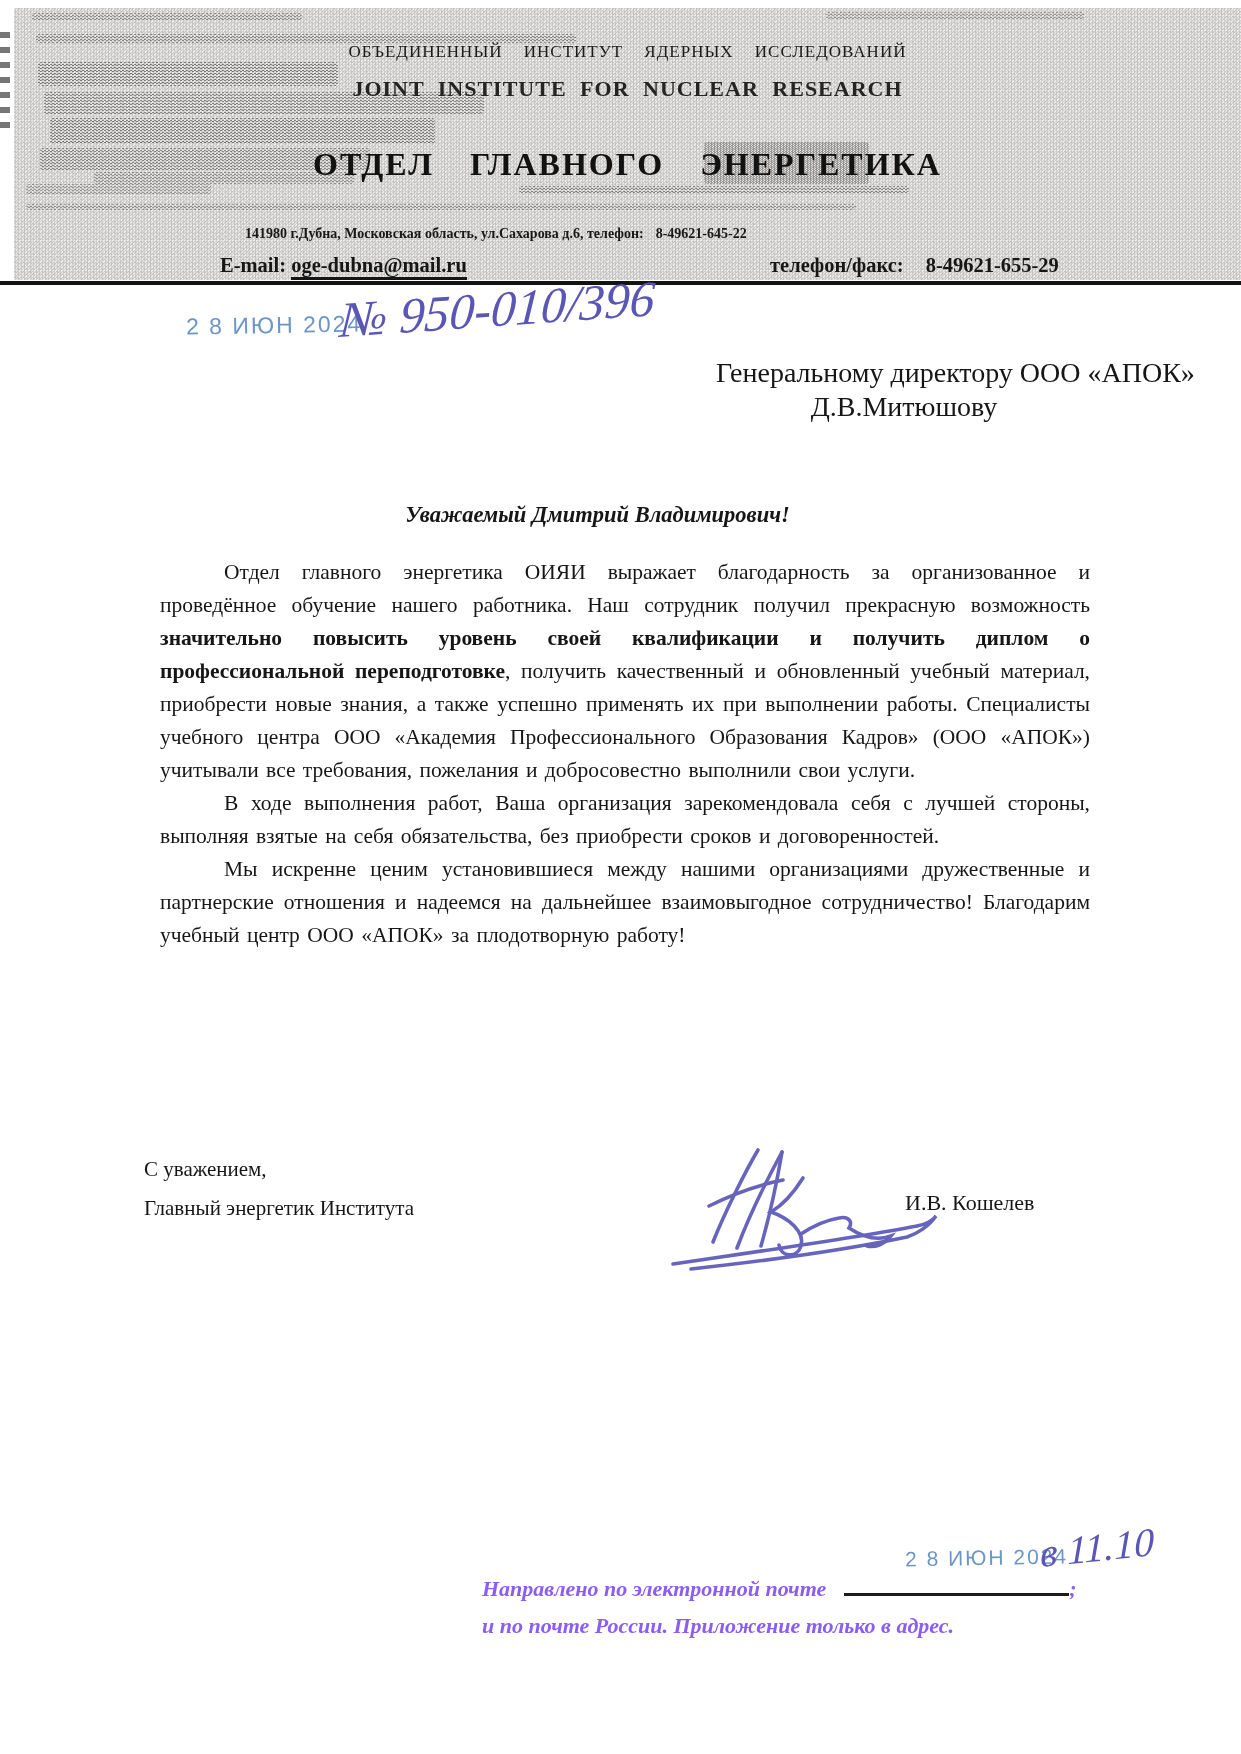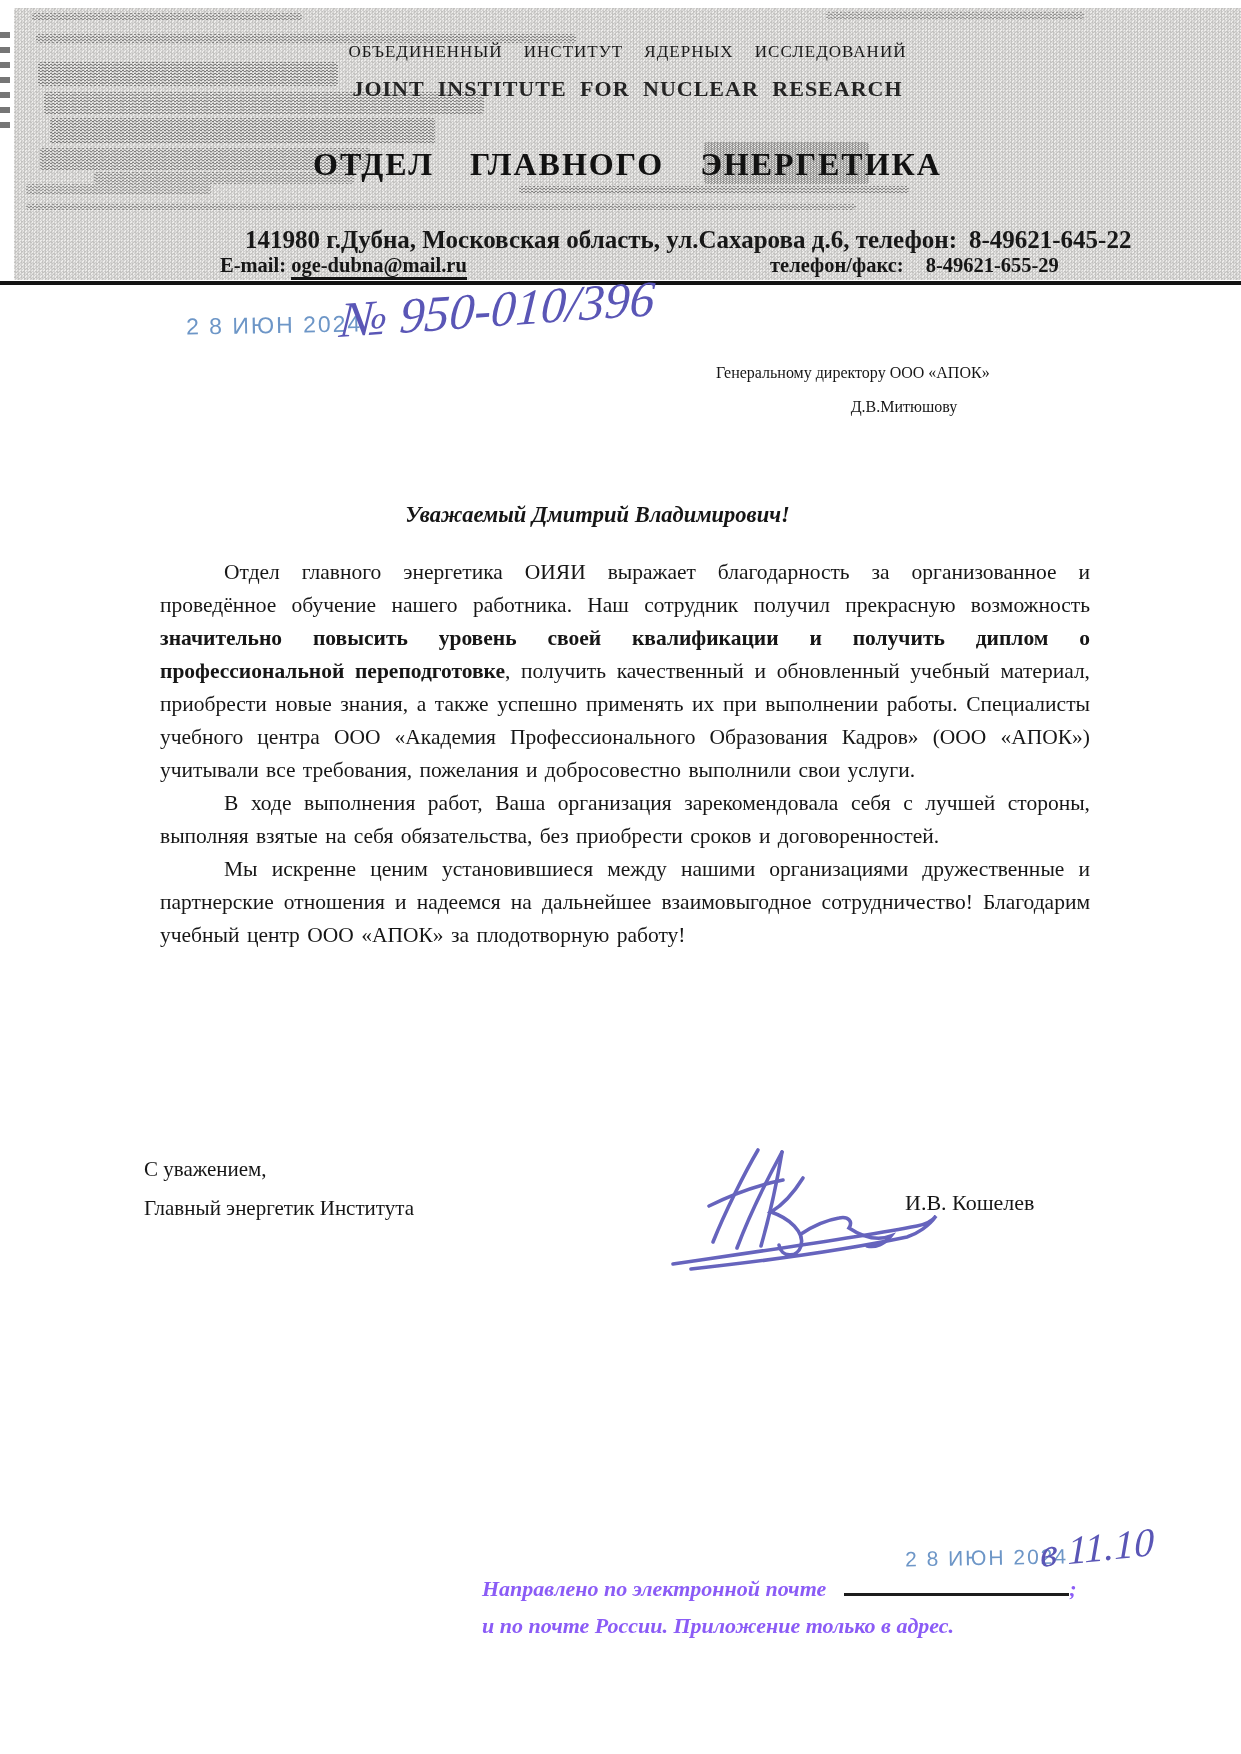--- a/index.html
+++ b/index.html
@@ -24,21 +24,21 @@
     background-size:4px 3px;opacity:.5;border-radius:3px;
   }
   .edge-mark{
     position:absolute;left:0;top:28px;width:10px;height:100px;opacity:.65;
     background-image:repeating-linear-gradient(0deg,#2c2c2c 0 6px, transparent 6px 15px);
   }
   .lh-line{position:absolute;left:0;right:0;text-align:center;white-space:nowrap;color:#1a1a1a;}
   .lh-org-ru{top:34px;font-weight:normal;font-size:17px;letter-spacing:1px;word-spacing:16px;}
   .lh-org-en{top:68px;font-weight:bold;font-size:22px;letter-spacing:1px;word-spacing:7px;color:#242424;}
   .lh-dept{top:138px;font-weight:bold;font-size:32px;letter-spacing:2px;word-spacing:26px;color:#121212;}
-  .lh-address{position:absolute;top:218px;left:231px;font-weight:bold;font-size:25px;white-space:nowrap;color:#181818;}
+  .lh-address{position:absolute;top:218px;left:231px;font-weight:bold;font-size:14px;white-space:nowrap;color:#181818;}
   .lh-address .lh-phone{margin-left:12px;}
   .lh-email{position:absolute;top:246px;left:206px;font-weight:bold;font-size:20.5px;white-space:nowrap;}
   .lh-email .u{border-bottom:3px solid #151515;padding-bottom:1px;}
   .lh-fax{position:absolute;top:246px;left:756px;font-weight:bold;font-size:20.5px;white-space:nowrap;}
   .lh-fax .num{margin-left:22px;}
   .rule{position:absolute;top:281px;left:0;width:1241px;height:4px;background:#131313;}
 
   
   .stamp{
     position:absolute;font-family:"Liberation Sans", sans-serif;
@@ -47,21 +47,21 @@
   .stamp-ref{left:186px;top:312px;font-size:23px;}
   .stamp-footer{left:905px;top:1546px;font-size:21px;}
   .handwriting{
     position:absolute;font-family:"Liberation Serif", serif;font-style:italic;
     color:#5a56b6;white-space:nowrap;
   }
   .ref-number{left:340px;top:280px;font-size:50px;transform:rotate(-4deg) skewX(-8deg);}
   .time-note{left:1040px;top:1524px;font-size:40px;transform:rotate(-6deg) skewX(-6deg);}
 
   
-  .recipient{position:absolute;left:716px;top:356px;width:376px;font-size:16px;line-height:34px;}
+  .recipient{position:absolute;left:716px;top:356px;width:376px;font-size:28px;line-height:34px;}
   .recipient .r1{white-space:nowrap;}
   .recipient .r2{text-align:center;}
   .salutation{
     position:absolute;left:160px;width:930px;top:502px;padding-right:55px;box-sizing:border-box;
     text-align:center;font-weight:bold;font-size:22.5px;font-style:italic;
   }
   .body-text{
     position:absolute;left:160px;top:556px;width:930px;
     font-size:21.5px;line-height:33px;text-align:justify;word-spacing:2px;
   }

